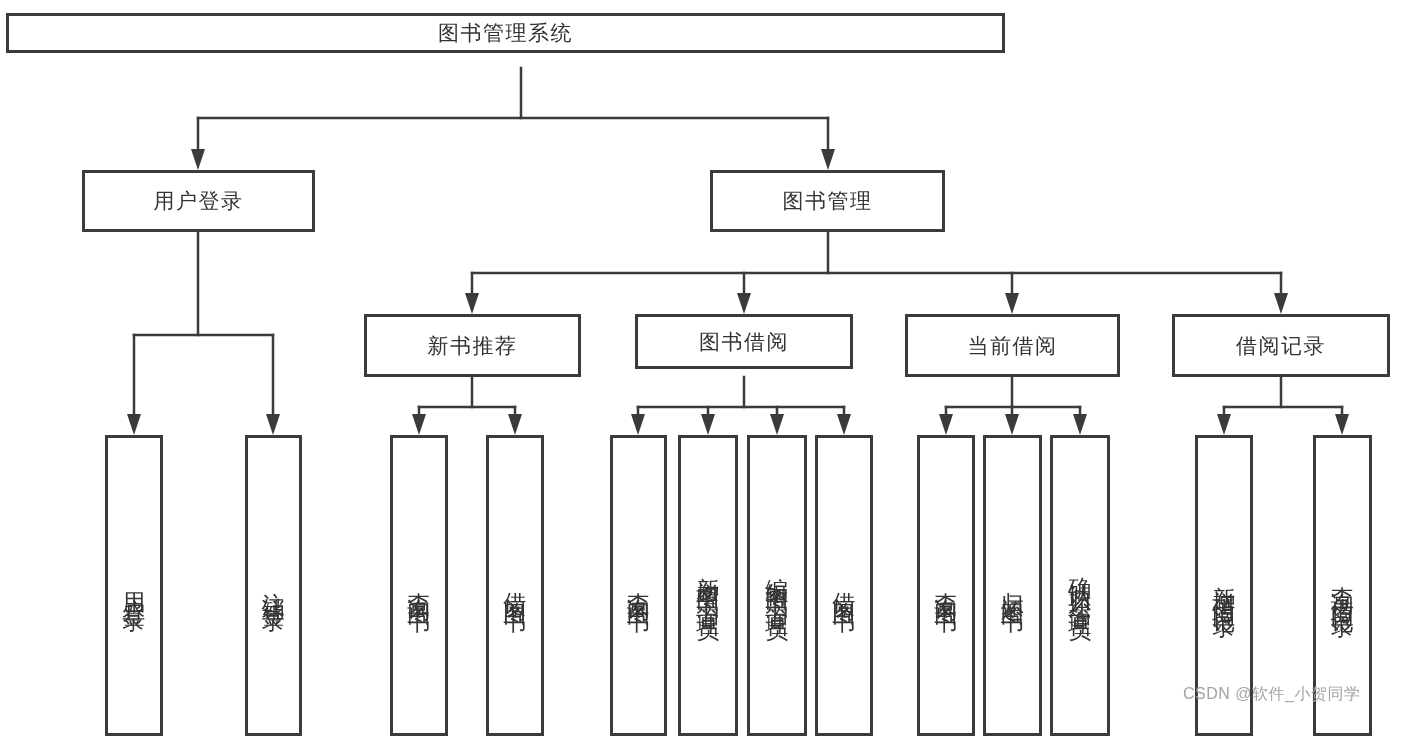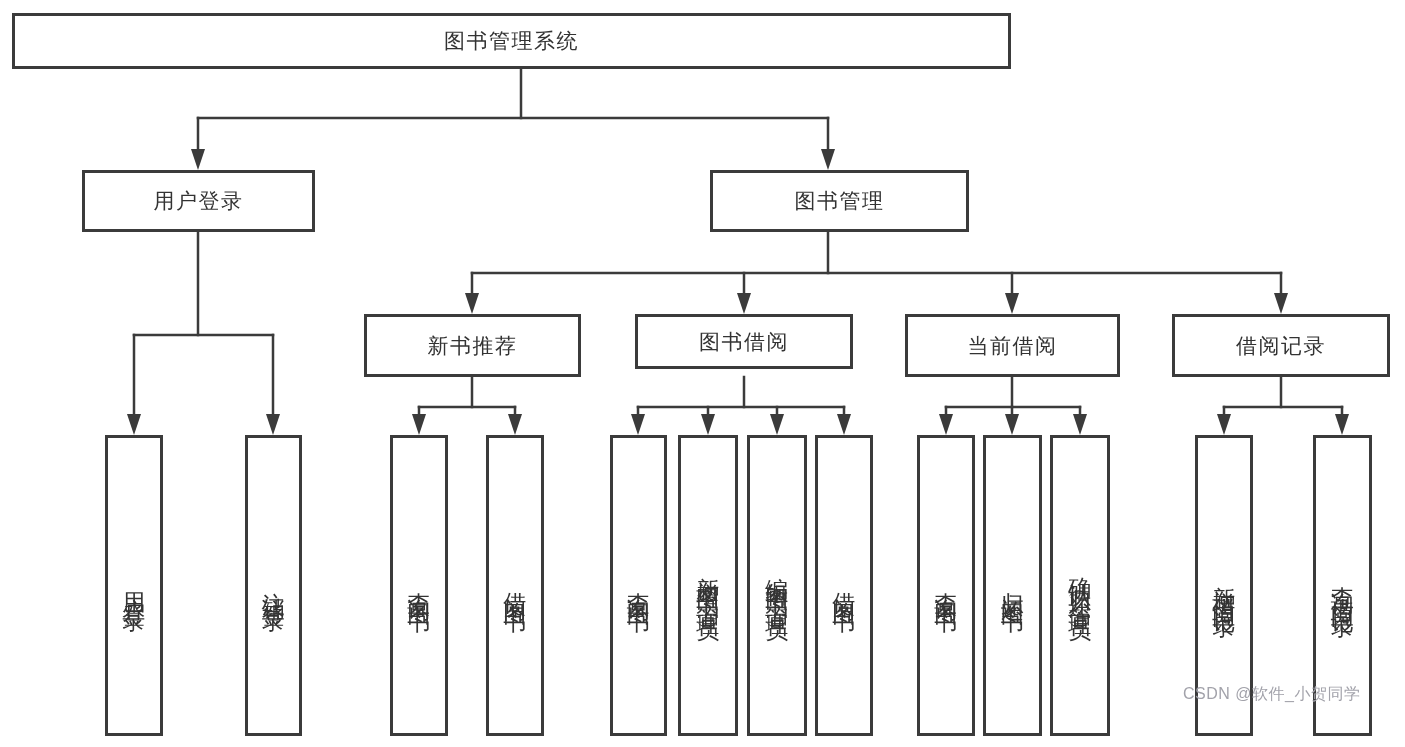--- a/index.html
+++ b/index.html
@@ -90,28 +90,28 @@
       <use href="#ah" transform="translate(777,435)"></use>
       <use href="#ah" transform="translate(844,435)"></use>
       <use href="#ah" transform="translate(946,435)"></use>
       <use href="#ah" transform="translate(1012,435)"></use>
       <use href="#ah" transform="translate(1080,435)"></use>
       <use href="#ah" transform="translate(1224,435)"></use>
       <use href="#ah" transform="translate(1342,435)"></use>
     </g>
   </svg>
 
-  <div class="box hbox" style="left:12px;top:13px;width:999px;height:56px;text-align:right;">
+  <div class="box hbox" style="left:6px;top:13px;width:999px;height:40px;text-align:right;">
     <span>图书管理系统</span>
   </div>
 
   <div class="box hbox" style="left:82px;top:170px;width:233px;height:62px;">
     <span>用户登录</span>
   </div>
-  <div class="box hbox" style="left:710px;top:170px;width:259px;height:62px;">
+  <div class="box hbox" style="left:710px;top:170px;width:235px;height:62px;">
     <span>图书管理</span>
   </div>
 
   <div class="box hbox" style="left:364px;top:314px;width:217px;height:63px;justify-content:center;">
     <span>新书推荐</span>
   </div>
   <div class="box hbox" style="left:635px;top:314px;width:218px;height:55px;">
     <span>图书借阅</span>
   </div>
   <div class="box hbox" style="left:905px;top:314px;width:215px;height:63px;">

